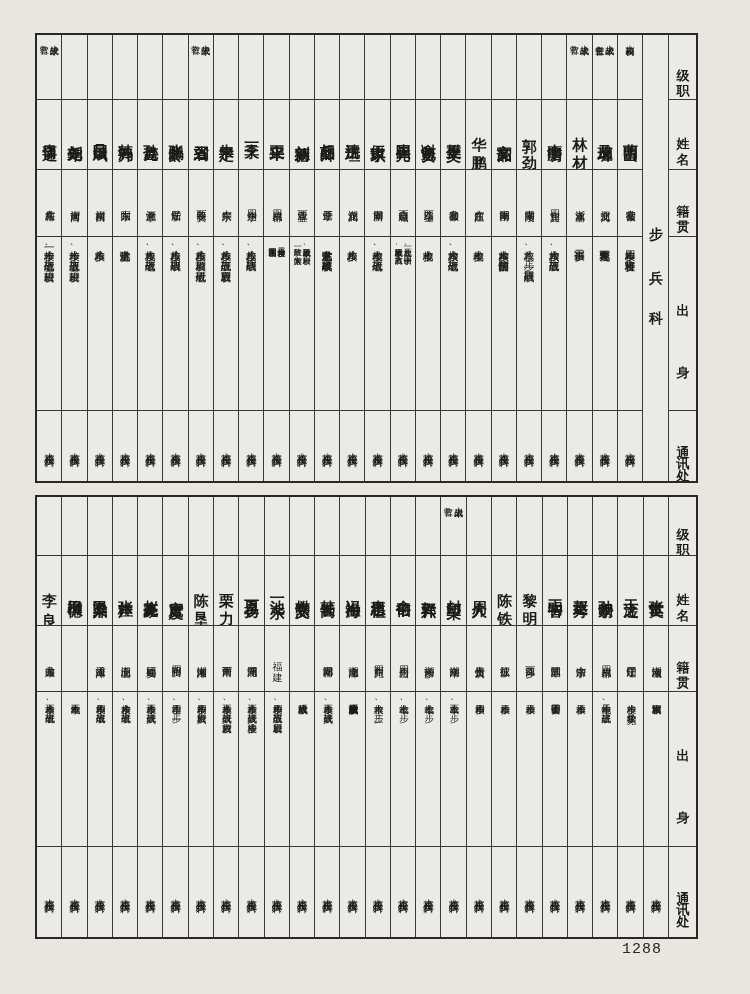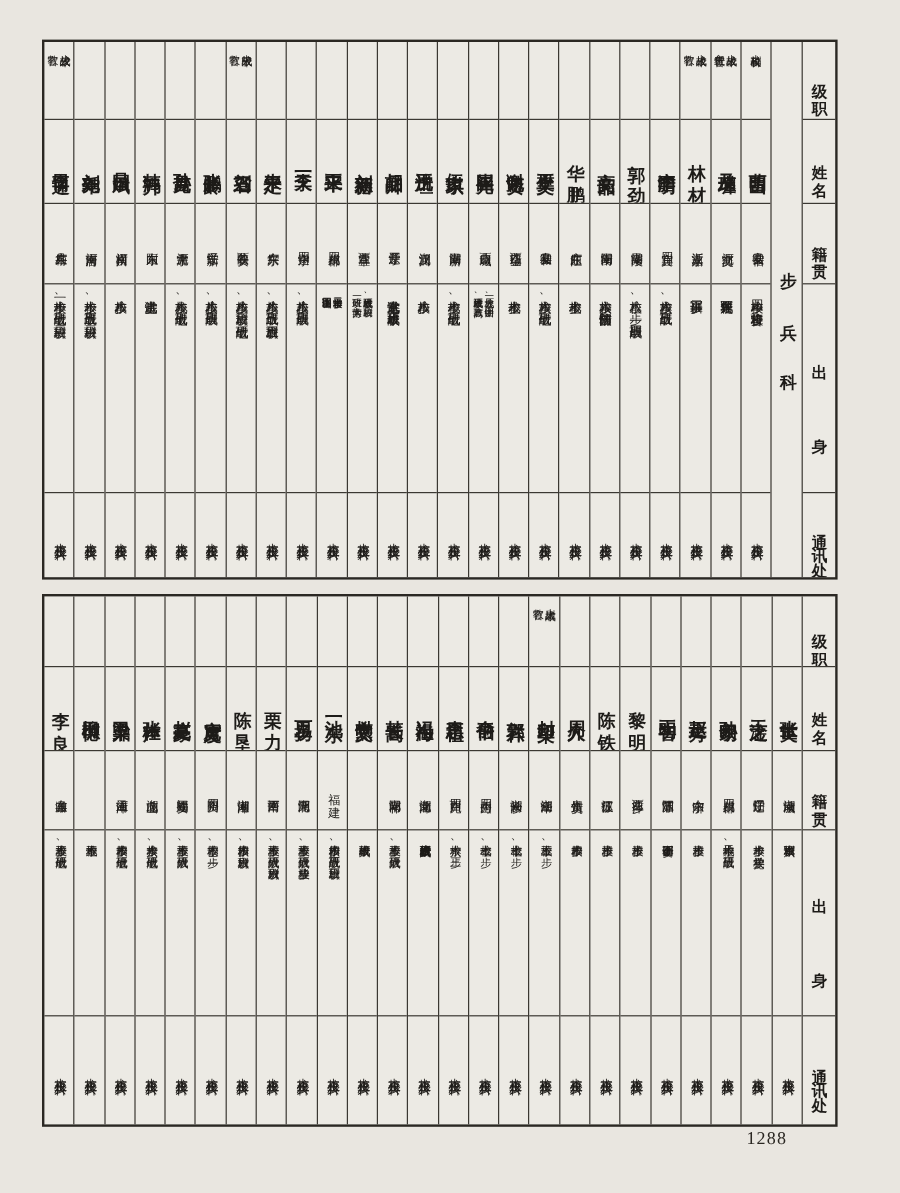--- a/index.html
+++ b/index.html
@@ -52,21 +52,21 @@
   .hdr{justify-content:center;}
   .hdr span{font-size:13px;font-weight:bold;}
   .hdr-rank span,.hdr-name span,.hdr-native span{letter-spacing:15px;transform:translateY(7px);}
   .hdr-origin span{letter-spacing:62px;transform:translateY(31px);}
   .hdr-contact span{letter-spacing:12px;transform:translateY(6px);}
   .section-cell{height:100%;justify-content:center;}
   .section-cell span{font-size:14px;font-weight:bold;letter-spacing:42px;transform:translateY(21px);}
   .page-number{
     position:absolute;left:622px;top:941px;width:60px;
     font-size:15px;letter-spacing:1px;color:#2a2722;
-    font-family:Liberation Serif, serif;
+    font-family:Liberation Mono, monospace;
   }
 </style>
 </head>
 <body>
 
 <div class="roster t-top" id="top-table">
     <div class="col header-col">
       <div class="cell r-rank hdr hdr-rank">
         <span>级职</span>
       </div>

